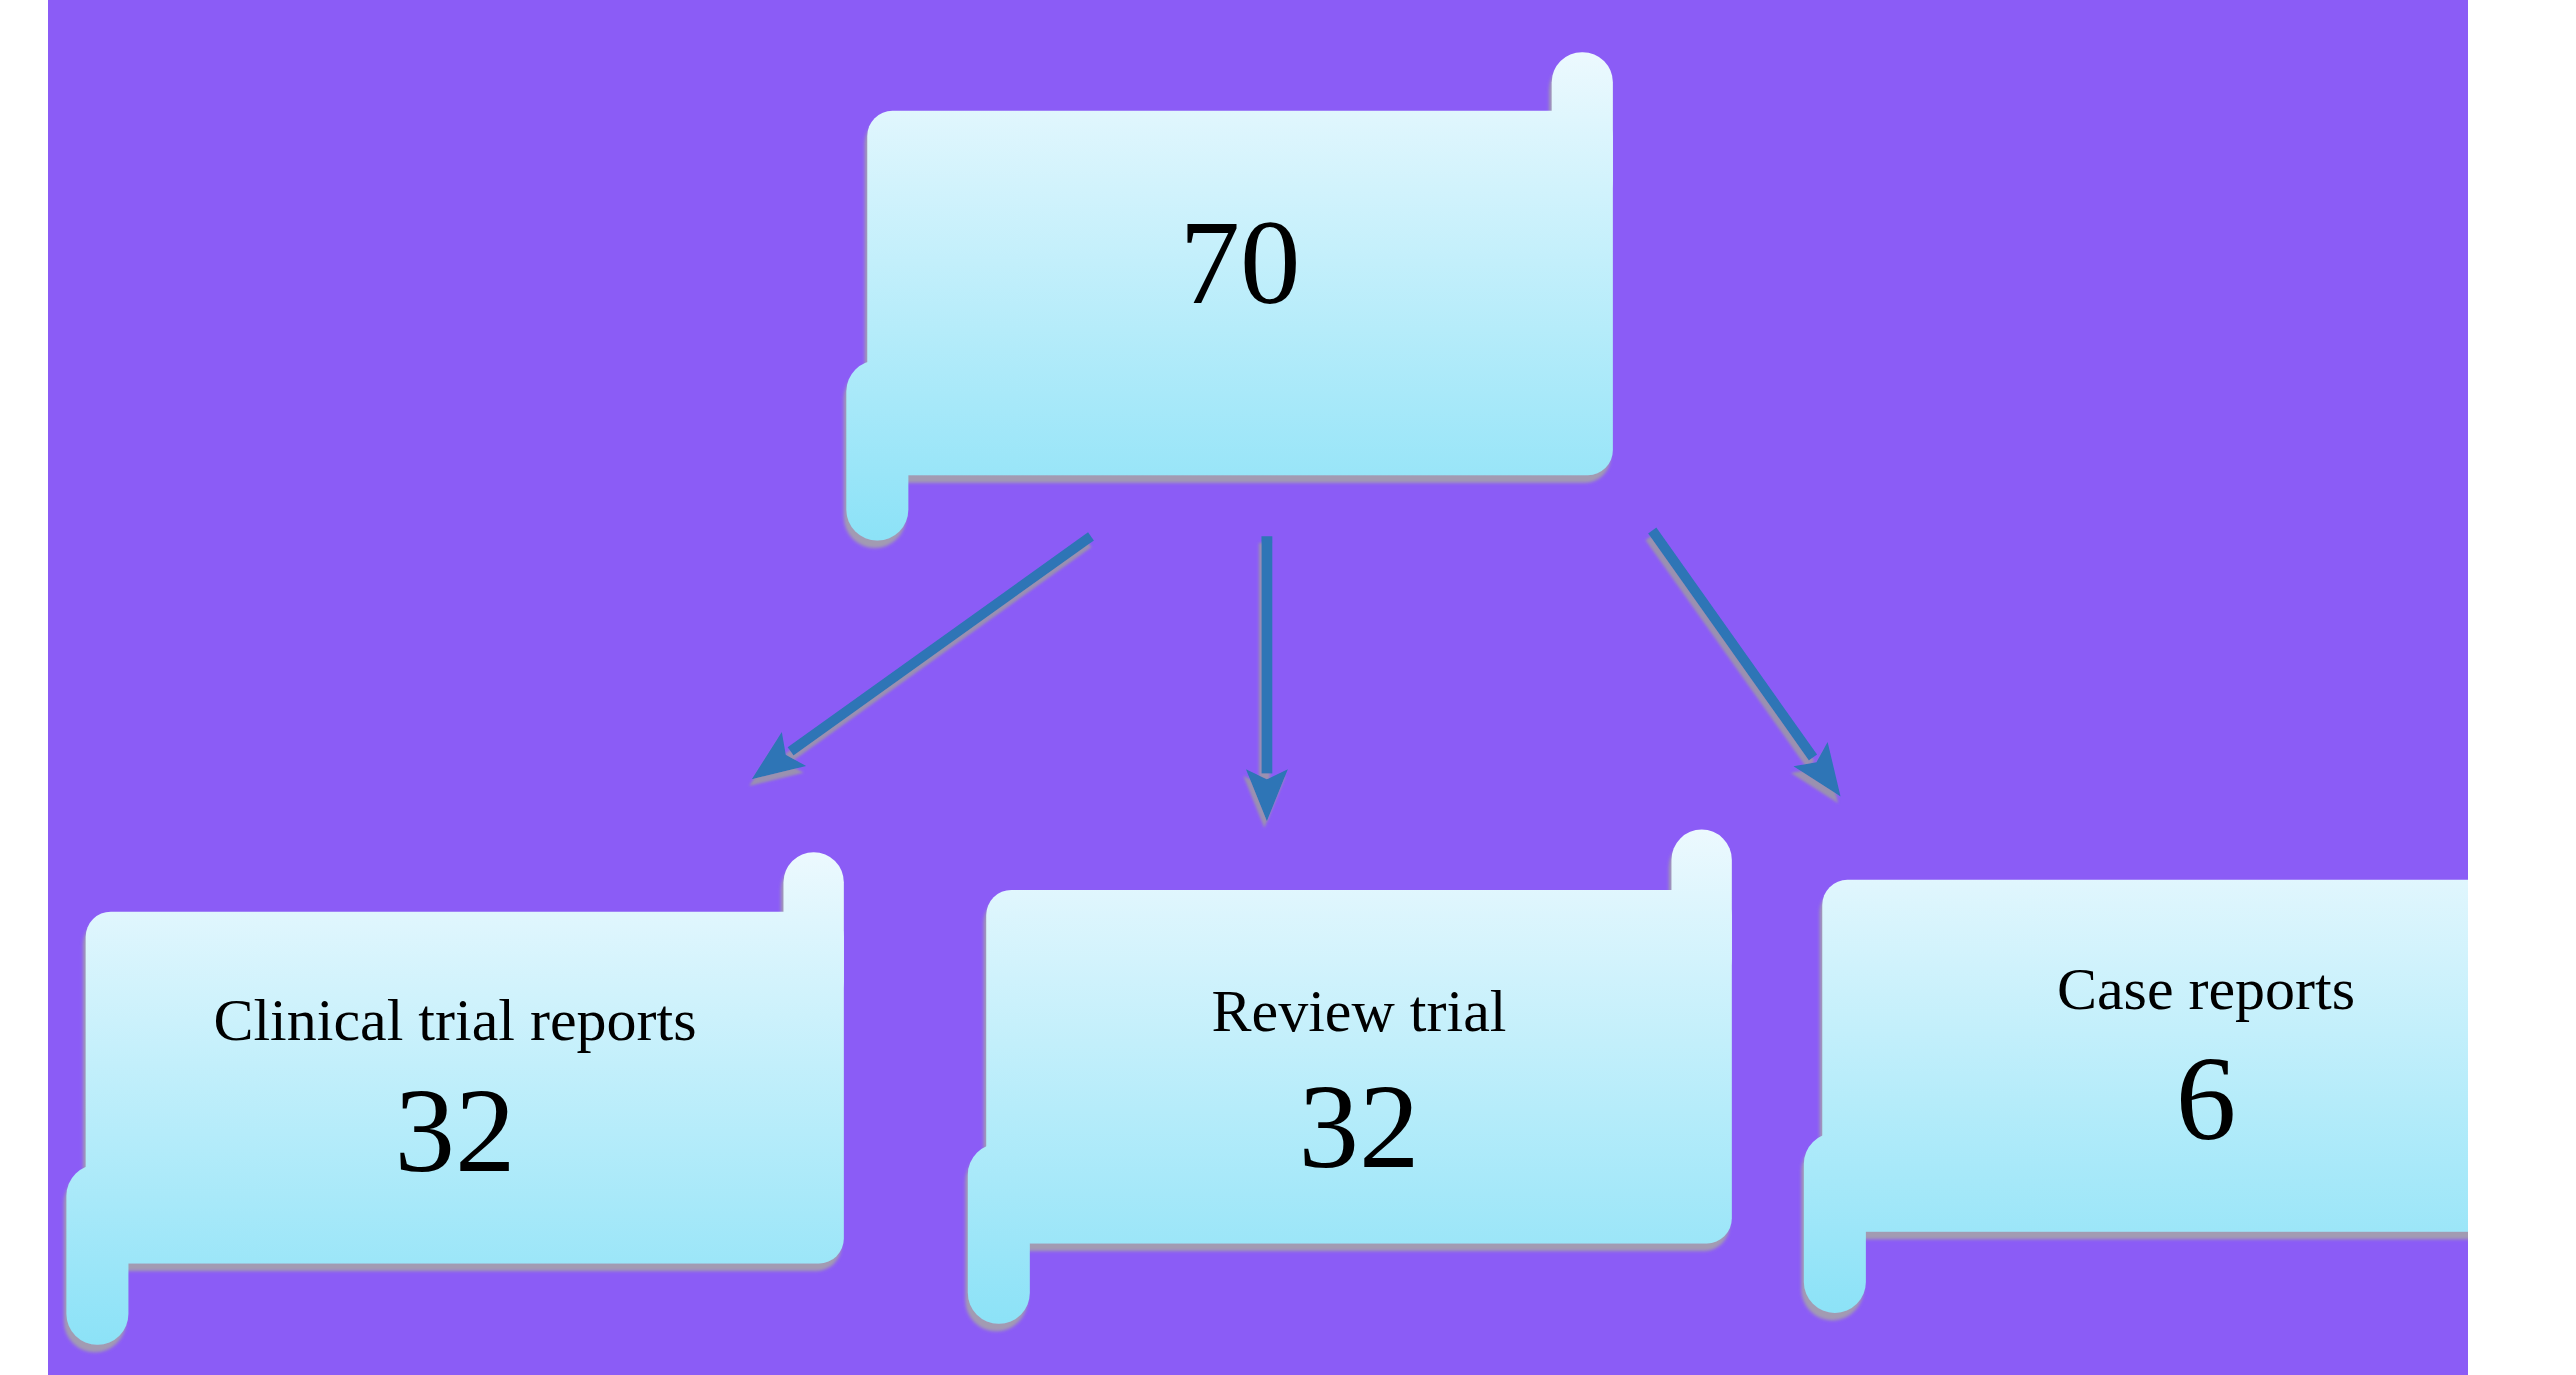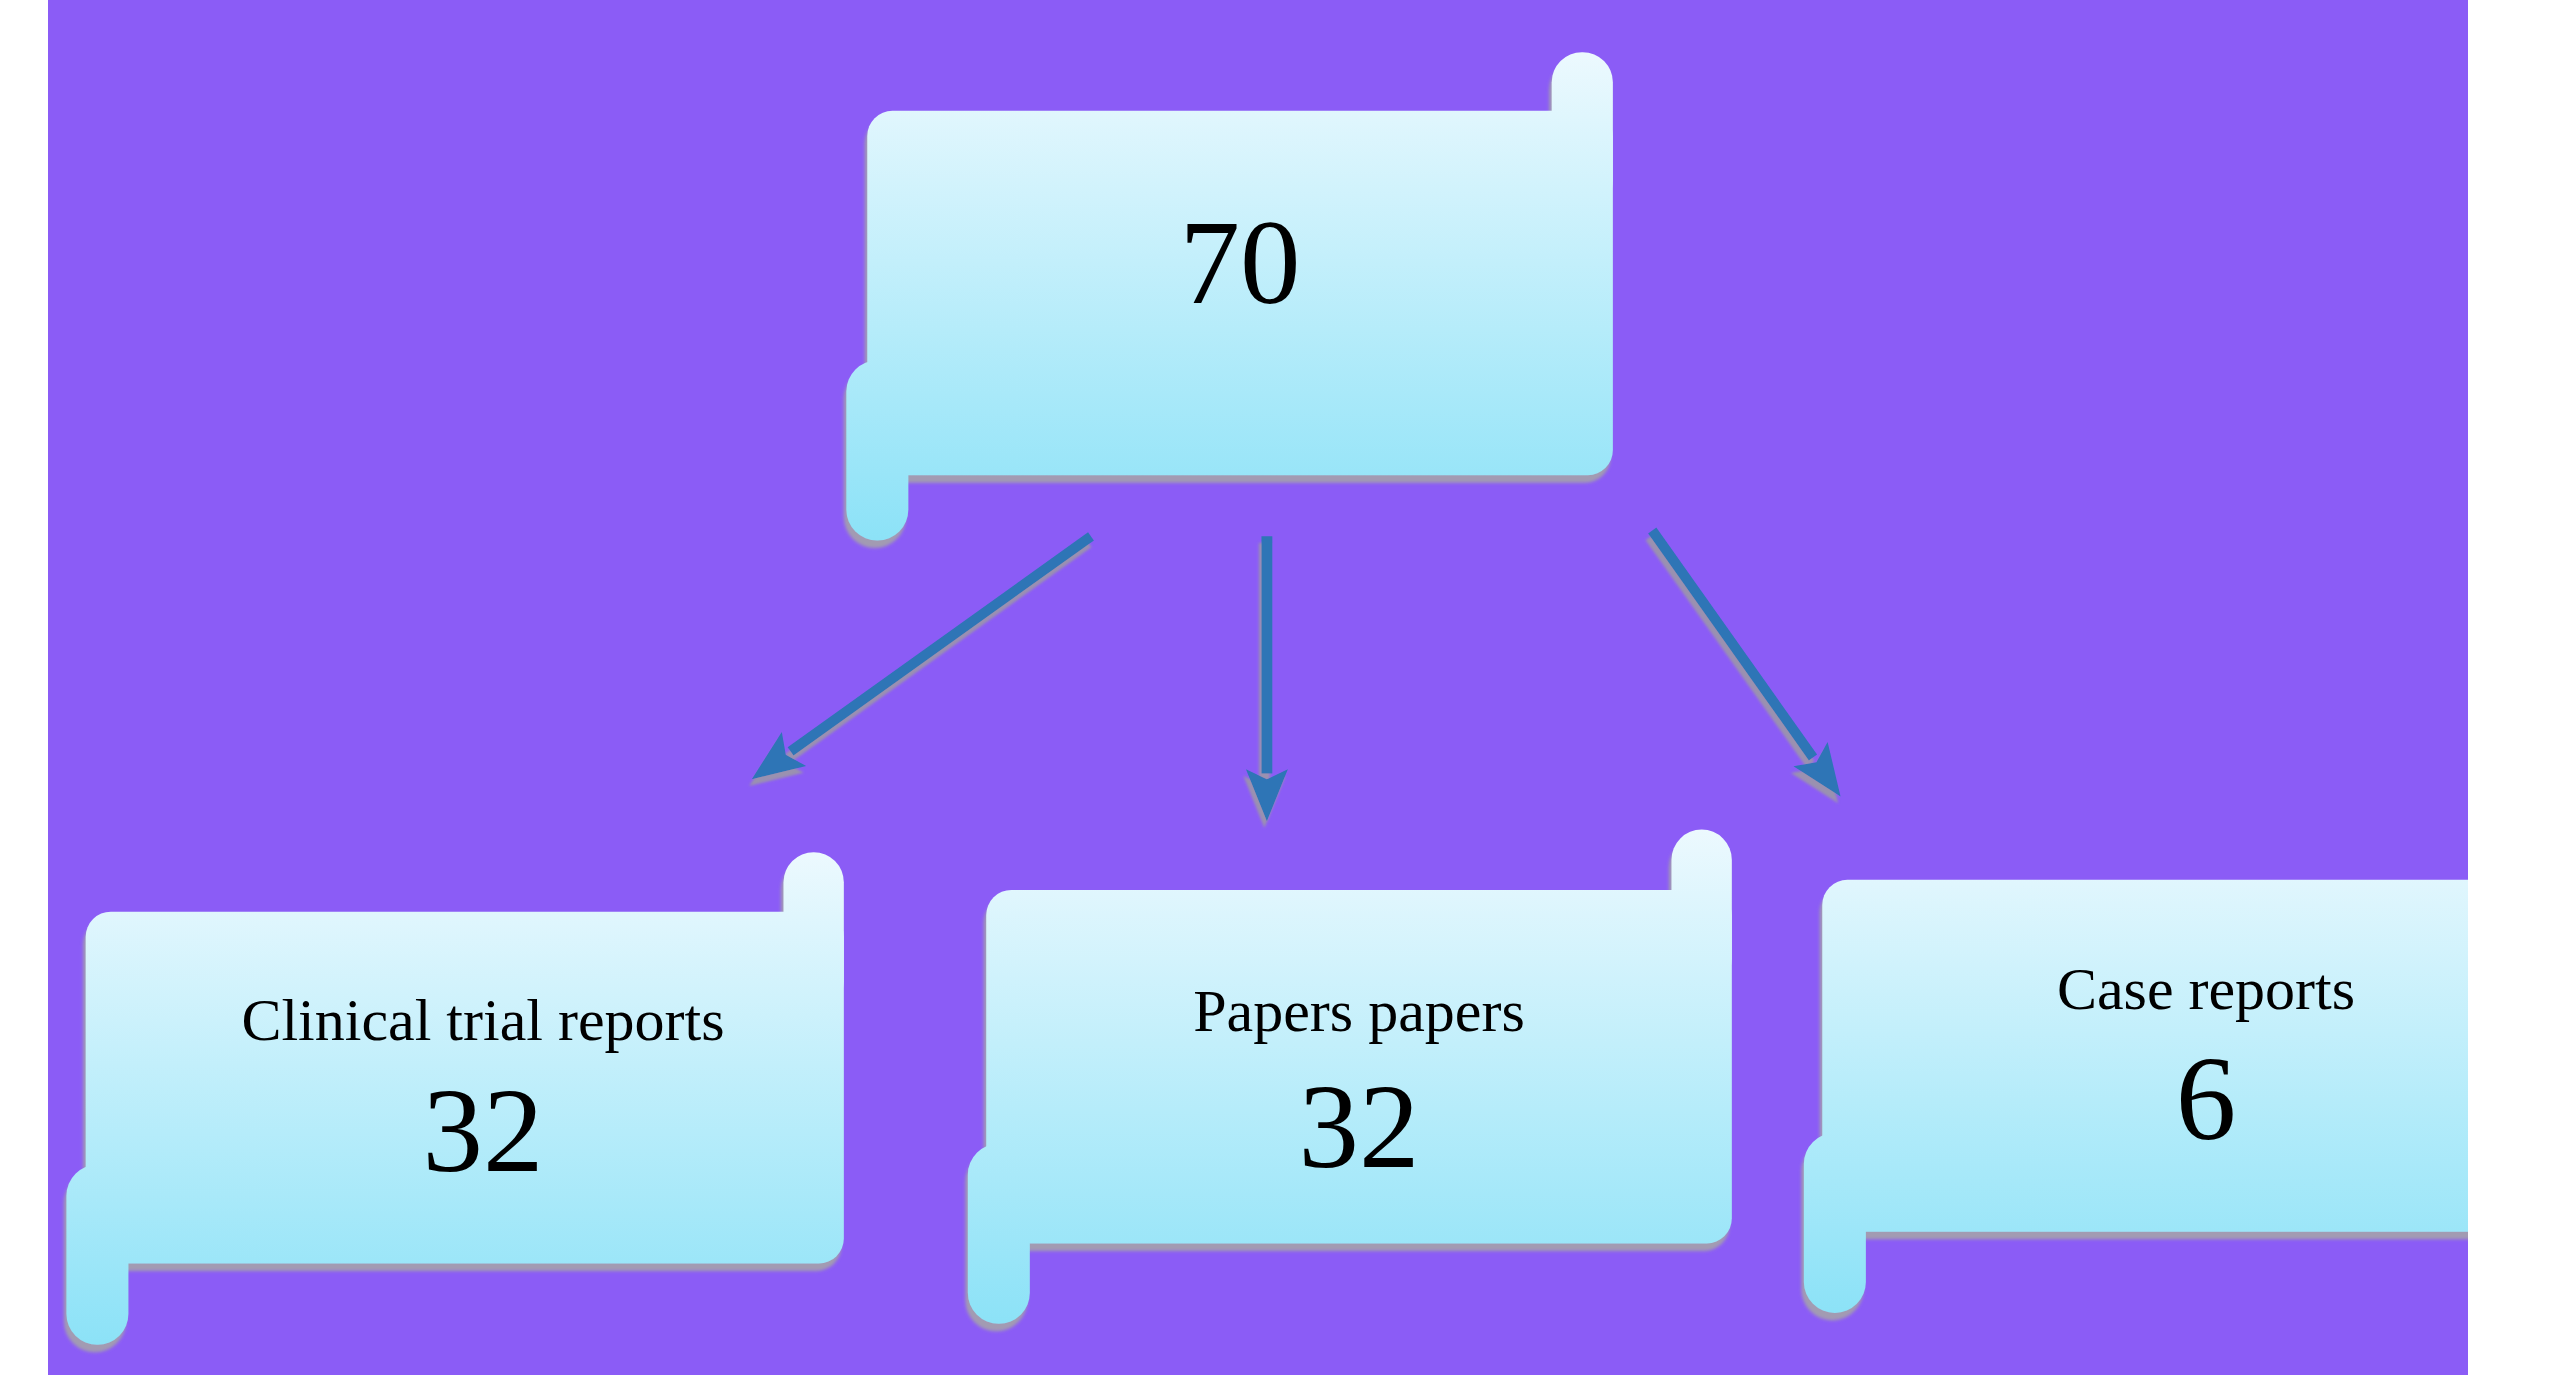--- a/index.html
+++ b/index.html
@@ -7,21 +7,21 @@
     position:relative;
     width:2420px;height:1376px;
     background:#8b5cf6;
     overflow:hidden;
     font-family:"Liberation Serif","DejaVu Serif",serif;
     margin-left:48px;
   }
   svg.layer{position:absolute;left:0;top:0;width:2576px;height:1376px;}
   .box{position:absolute;}
   .box-root {left:819px; top:111px; width:746px; height:364px;}
-  .box-left {left:56px;  top:911px;width:758px; height:352px;}
+  .box-left {left:28px;  top:911px;width:758px; height:352px;}
   .box-mid  {left:938px;top:890px;width:746px; height:354px;}
   .box-right{left:1774px;top:880px;width:768px; height:352px;}
   .txt{position:absolute;left:0;right:0;text-align:center;color:#000;white-space:nowrap;}
   .value{font-size:121px;line-height:134px;height:134px;}
   .label{font-size:60px;line-height:64px;height:64px;}
   .box-root .value{top:84px;}
   .box-root .label{top:220px;}
   .box-left .label{top:77px;}
   .box-left .value{top:152px;}
   .box-mid .label{top:89px;}
@@ -109,21 +109,21 @@
   <div class="box box-root">
     <div class="txt value">70</div>
   </div>
 
   <div class="box box-left">
     <div class="txt label">Clinical trial reports</div>
     <div class="txt value">32</div>
   </div>
 
   <div class="box box-mid">
-    <div class="txt label">Papers papers</div>
+    <div class="txt label">Review trial</div>
     <div class="txt value">32</div>
   </div>
 
   <div class="box box-right">
     <div class="txt label">Case reports</div>
     <div class="txt value">6</div>
   </div>
 
 </div>
 

